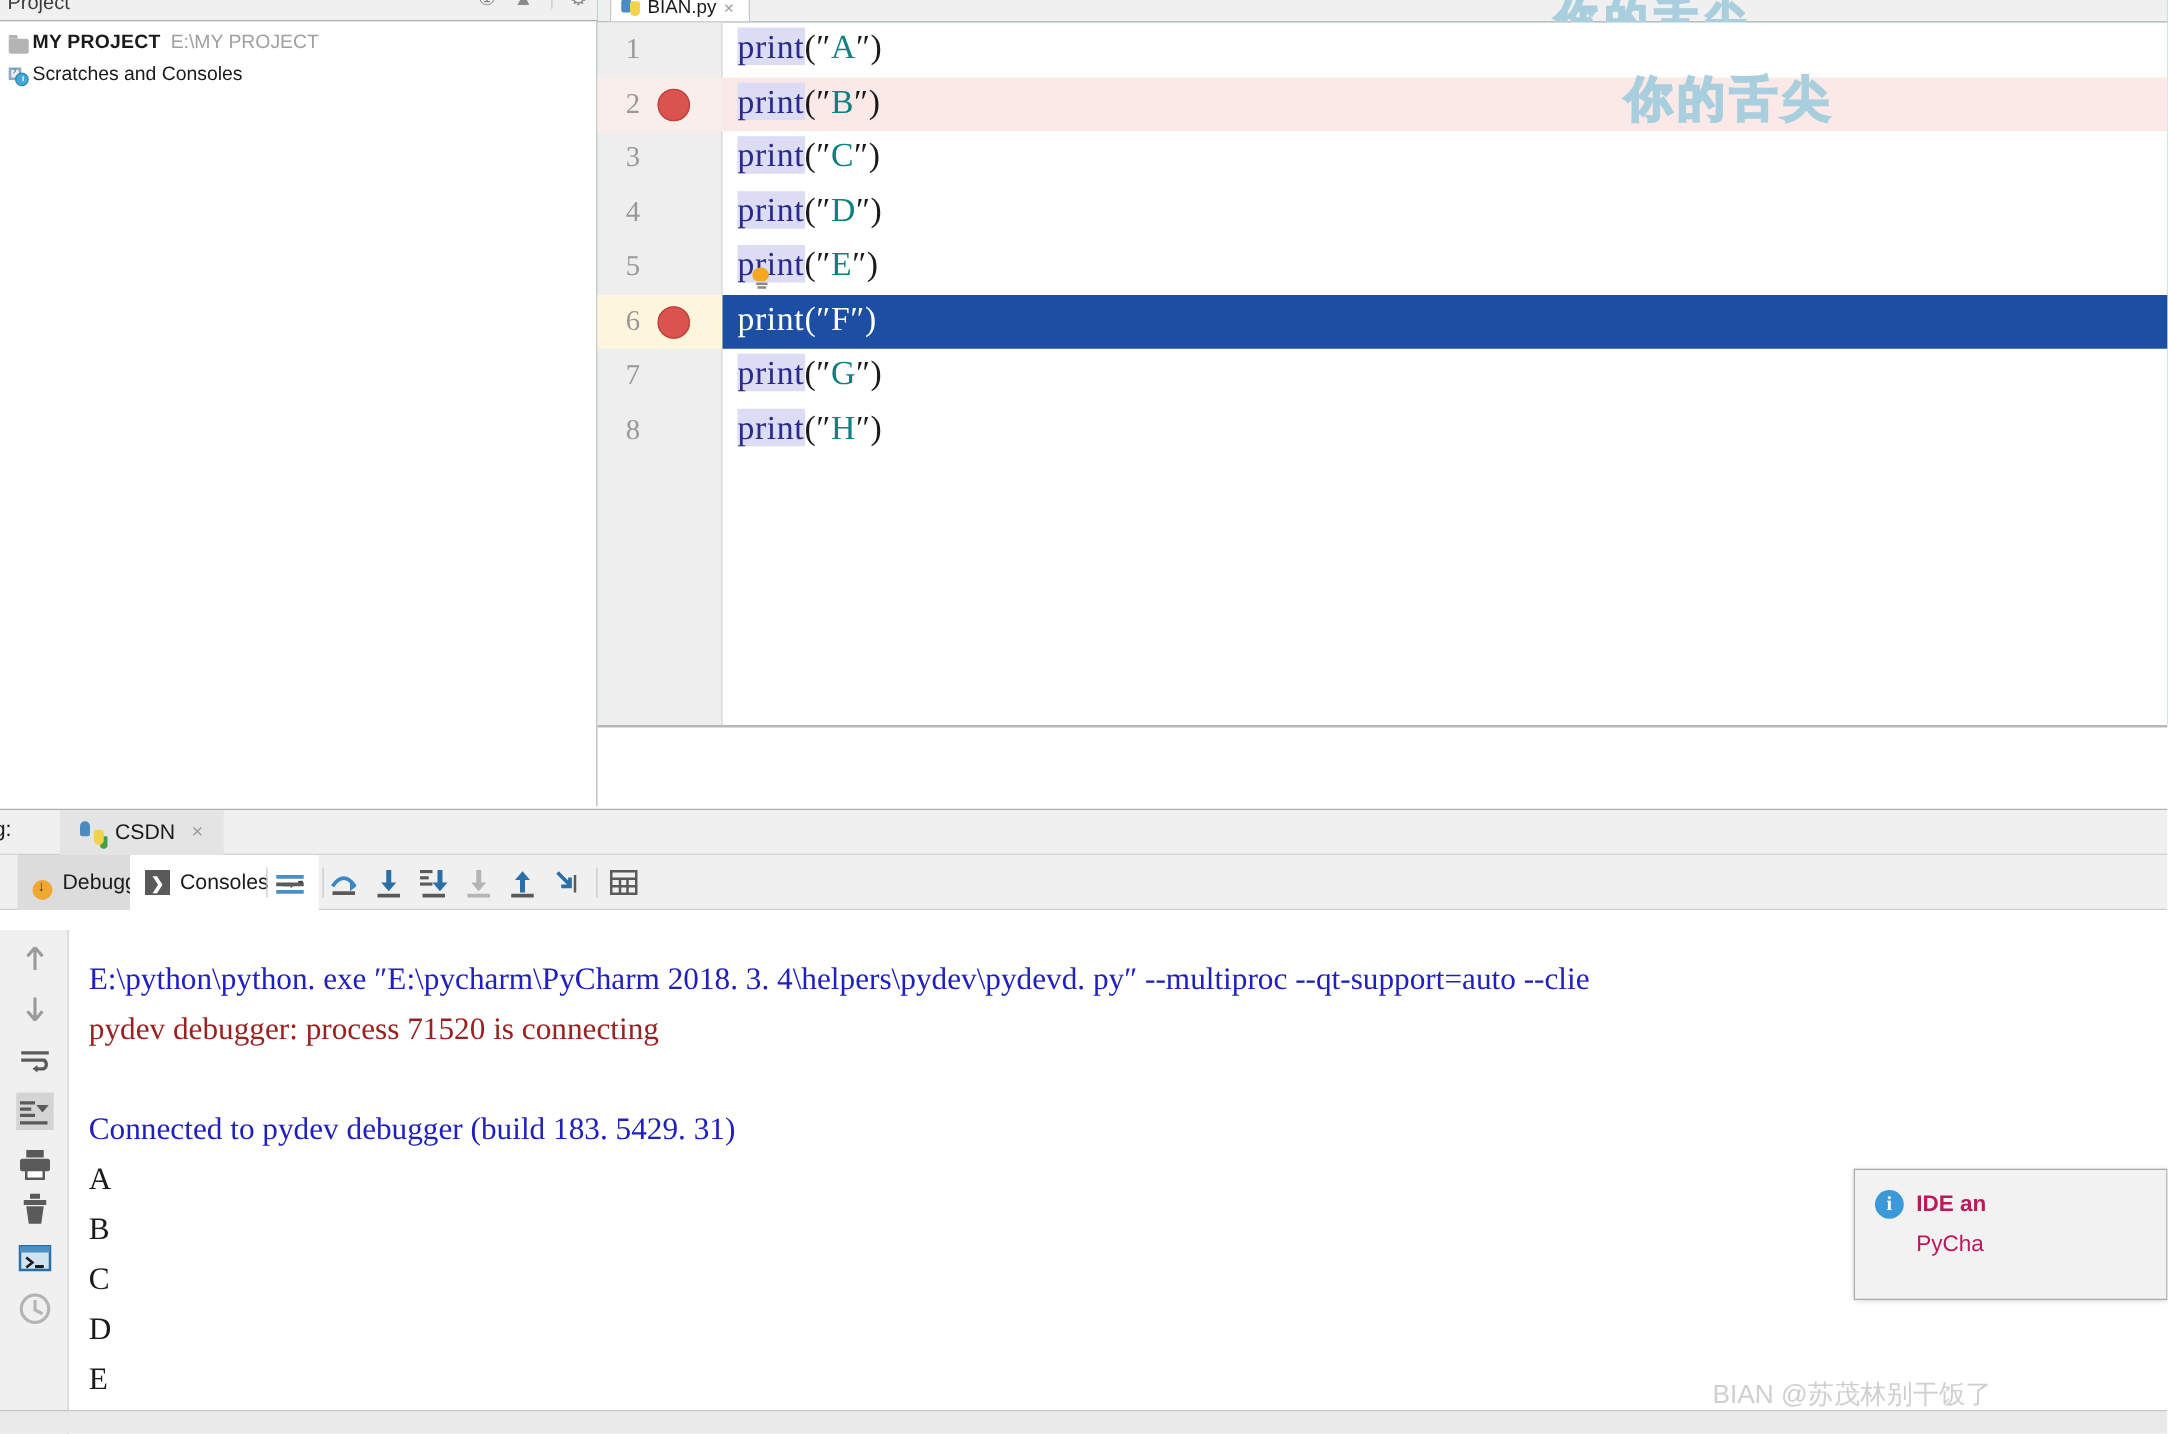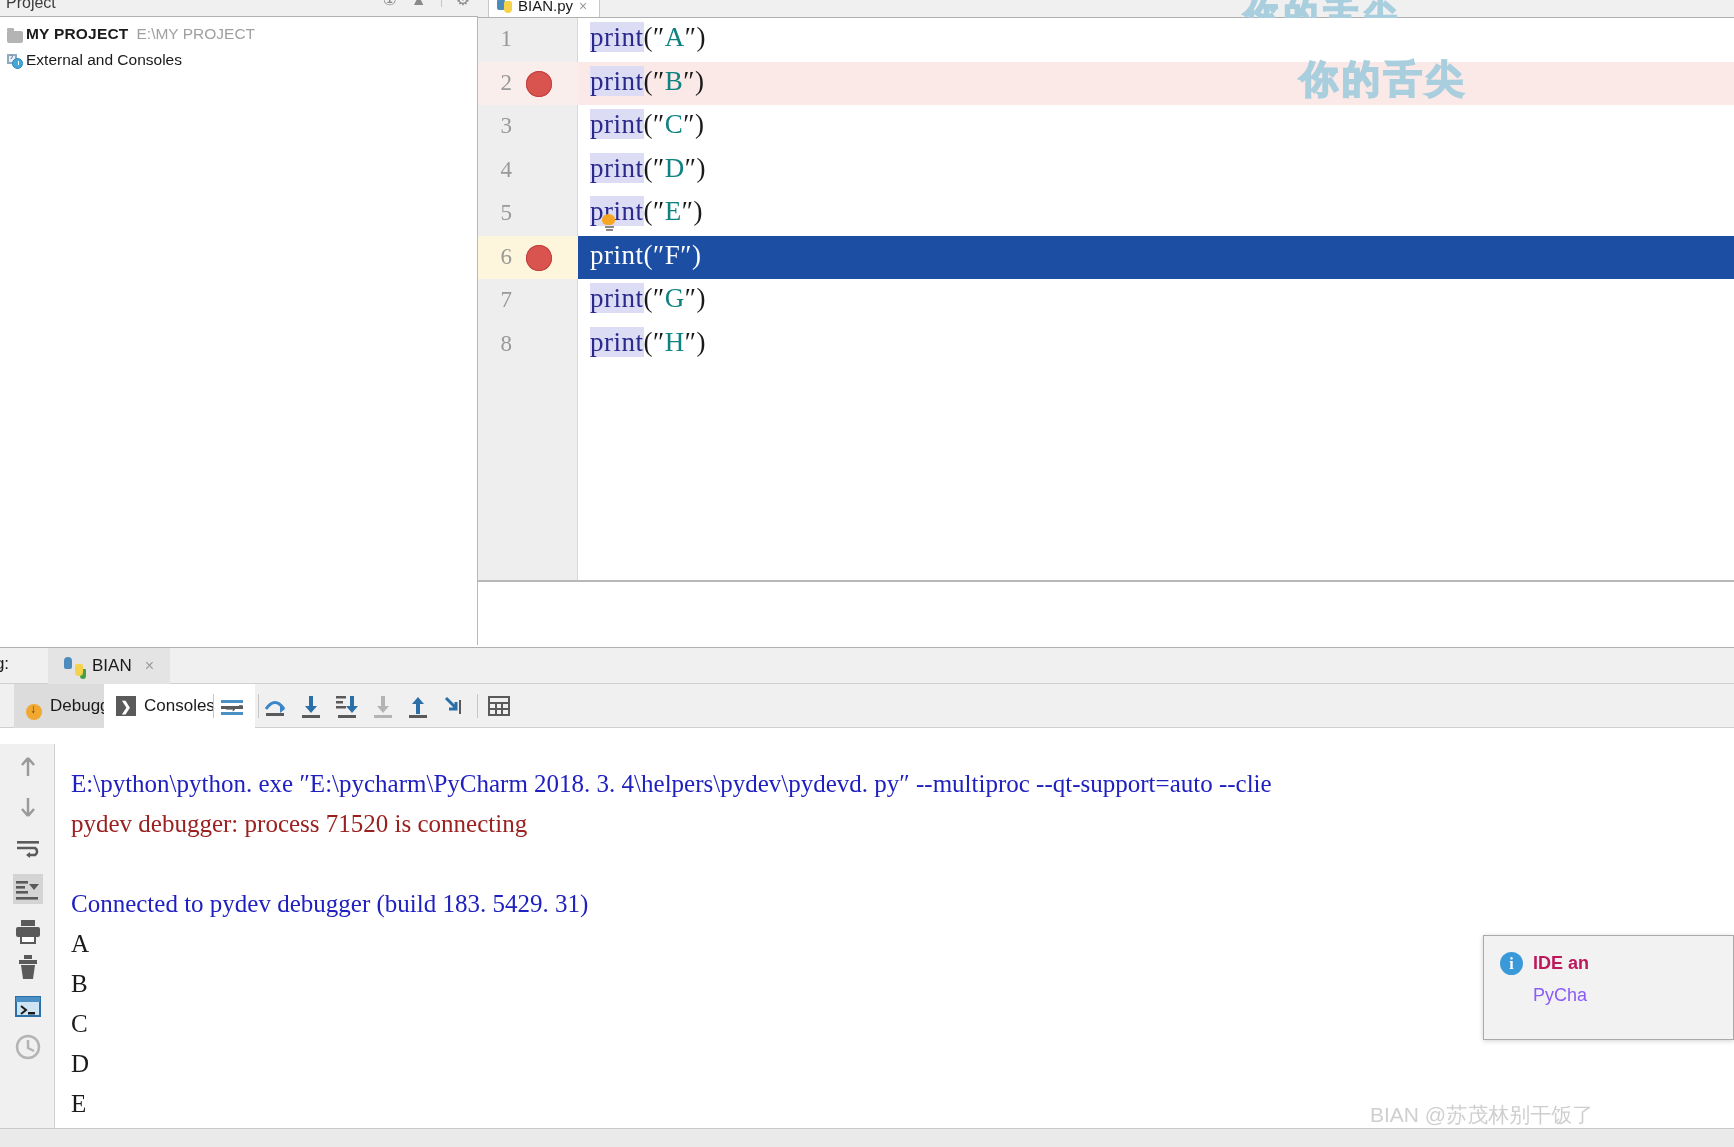--- a/index.html
+++ b/index.html
@@ -220,21 +220,21 @@
     box-shadow: 0 1px 5px rgba(0,0,0,.18);
     overflow:hidden;
   }
   .notif-row { display:flex; align-items:center; gap:10px; padding: 16px 0 0 16px; }
   .info-icon {
     width:23px;height:23px;border-radius:50%;background:#3a9ad9;color:#fff;
     font-size:16px;font-weight:bold;display:flex;align-items:center;justify-content:center;flex:none;
     font-family:"Liberation Serif",serif;
   }
   .notif-title { font-size:18px; font-weight:bold; color:#be185d; white-space:nowrap;}
-  .notif-body { padding: 10px 0 0 49px; font-size:18px; color:#8b5cf6; white-space:nowrap;}
+  .notif-body { padding: 10px 0 0 49px; font-size:18px; color:#be185d; white-space:nowrap;}
 
   
   .csdn {
     position:absolute; left:1370px; top:1101px;
     font-size:21px; color:#cfcfcf; white-space:nowrap; z-index: 40;
   }
   .bottom-bar { position:absolute; left:0; top:1128px; width:1734px; height:19px; background:#eaeaea; border-top:1px solid #c8c8c8;}
 </style>
 </head>
 <body>
@@ -260,21 +260,21 @@
         <span class="tree-label-bold">MY PROJECT</span>
         <span class="tree-label-dim">E:\MY PROJECT</span>
       </div>
       <div class="tree-row">
         <span class="ticon">
             <span class="scratch-glyph">
               <span class="sq"></span>
               <span class="clk"></span>
             </span>
           </span>
-        <span>External and Consoles</span>
+        <span>Scratches and Consoles</span>
       </div>
     </div>
   </div>
 
   <div class="editor-area">
     <div class="tabstrip">
       <div class="tab">
         <span class="py-glyph"></span>
         <span>BIAN.py</span>
         <span class="tab-close">×</span>
@@ -355,21 +355,21 @@
     </div>
   </div>
   <div class="editor-bottom-edge"></div>
 
   <div class="debug-panel">
 
     <div class="debug-tabbar">
       <div class="debug-label">bug:</div>
       <div class="debug-run-tab">
         <span class="py-glyph run"></span>
-        <span>BIAN</span>
+        <span>CSDN</span>
         <span class="run-close">×</span>
       </div>
     </div>
 
     <div class="debug-toolbar">
       <div class="dtab sel" style="left:14px;">
         <span class="dtab-bug">
             <span class="bugdot"></span>
           </span>
         <span>Debugger</span>

